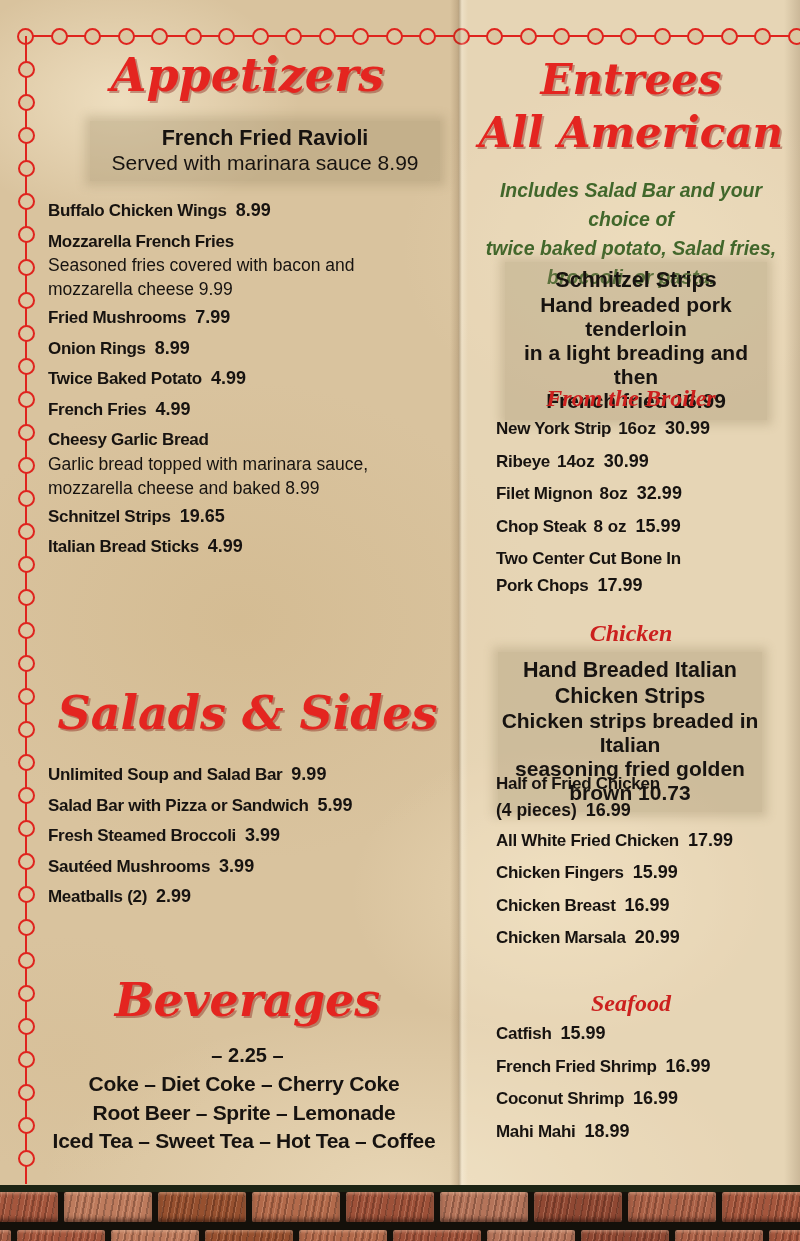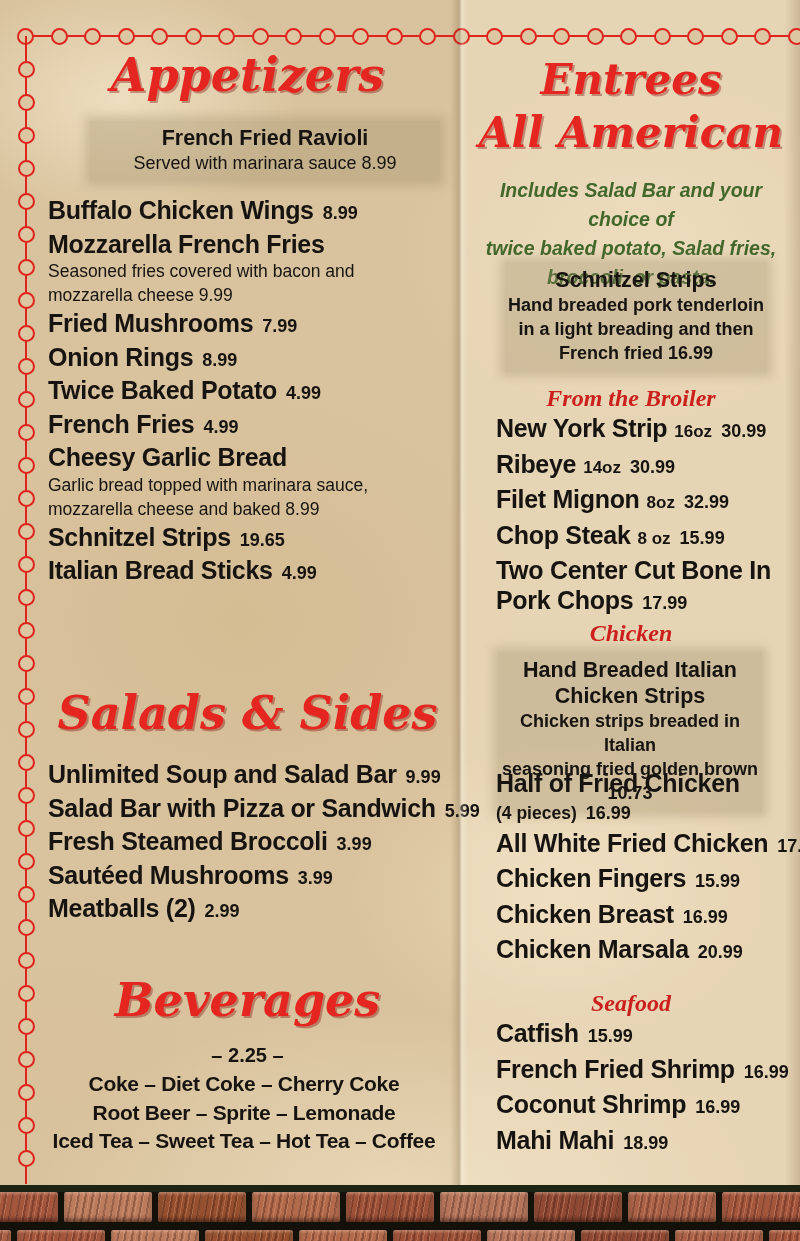--- a/index.html
+++ b/index.html
@@ -22,34 +22,34 @@
   #fold{left:450px;top:0;width:18px;height:1241px;
     background:linear-gradient(90deg,rgba(90,60,30,0) 0%,rgba(90,60,30,.16) 40%,rgba(60,40,20,.22) 52%,rgba(255,252,240,.28) 66%,rgba(90,60,30,0) 100%);}
   
   .chain-line{position:absolute;background:#df241e;}
   .chain-circle{position:absolute;width:13px;height:13px;border:2px solid #df241e;border-radius:50%;background:#dcc7a2;}
   #chain-top{left:17px;top:27px;width:783px;height:18px;}
   #chain-left{left:17px;top:36px;width:18px;height:1150px;}
   
   .hl-box{position:absolute;text-align:center;background:rgba(148,132,95,.30);box-shadow:0 0 9px 5px rgba(148,132,95,.30);}
   .hl-title{font-size:21.5px;font-weight:bold;line-height:26px;color:#171310;white-space:pre-line;}
-  .hl-desc{font-size:18px;line-height:24px;color:#171310;white-space:pre-line;}
+  .hl-desc{font-size:21px;line-height:24px;color:#171310;white-space:pre-line;}
   .hl-desc.bold{font-weight:bold;}
   
   .script-heading{font-family:"DejaVu Serif",serif;font-style:italic;font-weight:bold;
     color:#e42520;text-align:center;font-size:46px;line-height:50px;
     text-shadow:2px 2px 0 rgba(125,15,10,.38);}
   .sub-heading{font-family:"Liberation Serif",serif;font-style:italic;font-weight:bold;
     font-size:24px;line-height:26px;color:#cc201e;text-align:center;}
   
   .mi{margin-bottom:1px;}
   .mi-line{line-height:29.5px;white-space:nowrap;}
   .items-right .mi-line{line-height:31.5px;}
   .mi-line + .mi-line{line-height:26px;margin-top:-3px;}
-  .mi-name{font-size:25px;font-weight:bold;color:#171310;letter-spacing:-0.3px;}
+  .mi-name{font-size:17px;font-weight:bold;color:#171310;letter-spacing:-0.3px;}
   .mi-size{font-size:17px;font-weight:bold;color:#171310;margin-left:7px;}
   .mi-price{font-size:18px;font-weight:bold;color:#171310;margin-left:9px;}
   .mi-note{font-size:17.5px;font-weight:bold;color:#171310;}
   .mi-desc{font-size:17.5px;line-height:24px;color:#171310;white-space:pre-line;margin-top:-3px;margin-bottom:2px;}
   
   #sec-app-heading{left:40px;top:50px;width:415px;}
   #box-ravioli{left:90px;top:121px;width:350px;padding:4px 0 6px;}
   #app-items{left:48px;top:196px;width:402px;}
   #box-combo{left:85px;top:552px;width:330px;padding:4px 0 6px;}
   #sec-salads-heading{left:40px;top:688px;width:415px;}

